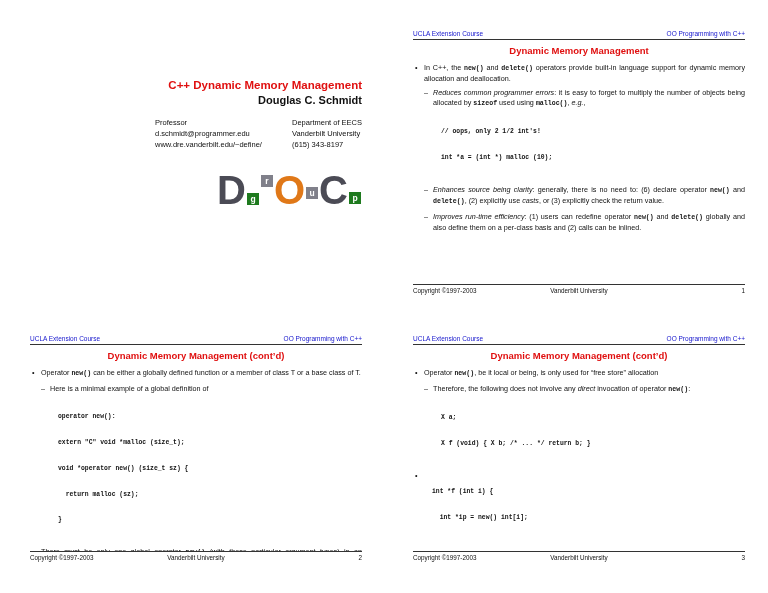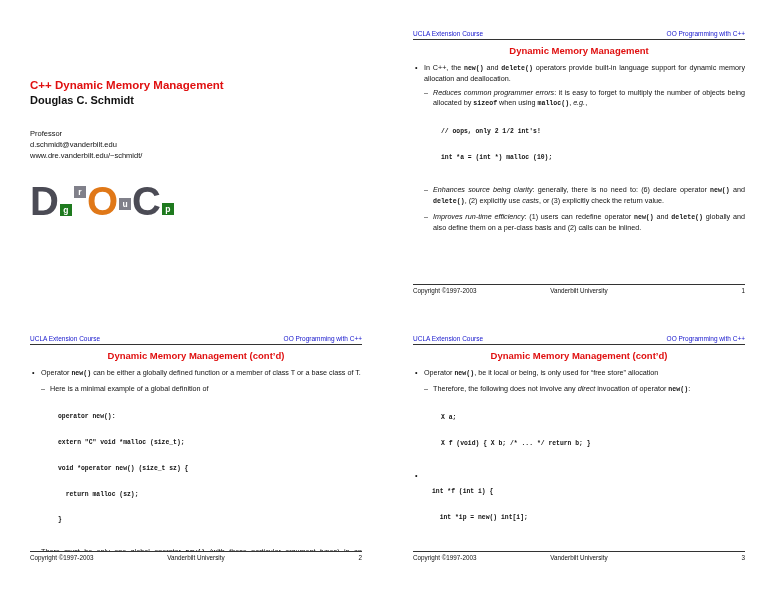--- a/index.html
+++ b/index.html
@@ -7,21 +7,21 @@
   body {
     background:#ffffff;
     font-family:"Liberation Sans", sans-serif;
     color:#111;
     position:relative;
     overflow:hidden;
   }
   .page { position:absolute; inset:0; background:#ffffff; }
 
   .slide { position:absolute; display:flex; flex-direction:column; }
-  .s1 { left:30px;  top:78px;  width:332px; height:215px; align-items:flex-start; }
+  .s1 { left:30px;  top:78px;  width:332px; height:215px; align-items:flex-end; }
   .s2 { left:413px; top:30px;  width:332px; height:264px; }
   .s3 { left:30px;  top:335px; width:332px; height:226px; }
   .s4 { left:413px; top:335px; width:332px; height:226px; }
 
   
   .shead {
     display:flex; justify-content:space-between; align-items:flex-end;
     font-size:6.5px; color:#1414cc;
     border-bottom:1px solid #333; padding-bottom:2px;
   }
@@ -49,21 +49,21 @@
   .codeblk {
     margin:2px 0 0 8px;
     font-family:"Liberation Mono","DejaVu Sans Mono",monospace;
     font-weight:700; font-size:6.4px; line-height:1.35;
     white-space:pre; text-align:left;
   }
 
   
   .maintitle { color:#e01010; font-weight:700; font-size:11.5px; text-align:center; line-height:1.35; }
   .author { font-weight:700; font-size:11px; }
-  .cols { display:flex; gap:30px; margin-top:22px; font-size:7.5px; line-height:1.5; }
+  .cols { display:flex; gap:30px; margin-top:11px; font-size:7.5px; line-height:1.5; }
   .logo { margin-top:12px; display:flex; align-items:center; height:56px; }
   .bigletter { font-size:40px; line-height:1; font-weight:700; color:#4b4b55; }
   .bigletter.orange { color:#e07818; }
   .sbox {
     width:12px; height:12px; display:inline-flex; align-items:center; justify-content:center;
     font-size:8.5px; font-weight:700; color:#fff; margin:0 1px;
   }
   .sbox.green { background:#1e7a1e; }
   .sbox.gray  { background:#80808a; }
   .sbox.g { transform:translateY(9px); }
@@ -77,22 +77,27 @@
 <div class="page">
 
   <div class="slide s1">
     <div class="maintitle">
       <div>C++ Dynamic Memory Management</div>
     </div>
     <div class="author">Douglas C. Schmidt</div>
     <div class="cols">
       <div>
         <div>Professor</div>
-        <div>d.schmidt@vanderbilt.edu</div>
-        <div>www.dre.vanderbilt.edu/~schmidt/</div>
+        <div>d.schmidt@programmer.edu</div>
+        <div>www.dre.vanderbilt.edu/~define/</div>
+      </div>
+      <div>
+        <div>Department of EECS</div>
+        <div>Vanderbilt University</div>
+        <div>(615) 343-8197</div>
       </div>
     </div>
     <div class="logo">
       <span class="bigletter">D</span>
       <span class="sbox green g">g</span>
       <span class="sbox gray r">r</span>
       <span class="bigletter orange">O</span>
       <span class="sbox gray u">u</span>
       <span class="bigletter">C</span>
       <span class="sbox green p">p</span>
@@ -100,21 +105,21 @@
   </div>
 
   <div class="slide s2">
     <div class="shead">
       <span>UCLA Extension Course</span>
       <span>OO Programming with C++</span>
     </div>
     <div class="stitle">Dynamic Memory Management</div>
     <div class="sbody">
       <div class="item b"><span>In C++, the </span><span class="code">new()</span><span> and </span><span class="code">delete()</span><span> operators provide built-in language support for dynamic memory allocation and deallocation.</span></div>
-      <div class="item d"><span class="it">Reduces common programmer errors</span><span>: it is easy to forget to multiply the number of objects being allocated by </span><span class="code">sizeof</span><span> when using </span><span class="code">malloc()</span><span>, </span><span class="it">e.g.</span><span>,</span>
+      <div class="item d"><span class="it">Reduces common programmer errors</span><span>: it is easy to forget to multiply the number of objects being allocated by </span><span class="code">sizeof</span><span> used using </span><span class="code">malloc()</span><span>, </span><span class="it">e.g.</span><span>,</span>
         <div class="codeblk">
           <div>// oops, only 2 1/2 int's!</div>
           <div>int *a = (int *) malloc (10);</div>
         </div>
       </div>
       <div class="item d"><span class="it">Enhances source being clarity</span><span>: generally, there is no need to: (6) declare operator </span><span class="code">new()</span><span> and </span><span class="code">delete()</span><span>, (2) explicitly use </span><span class="it">casts</span><span>, or (3) explicitly check the return value.</span></div>
       <div class="item d"><span class="it">Improves run-time efficiency</span><span>: (1) users can redefine operator </span><span class="code">new()</span><span> and </span><span class="code">delete()</span><span> globally and also define them on a per-class basis and (2) calls can be inlined.</span></div>
     </div>
     <div class="sfoot">
       <span>Copyright ©1997-2003</span>

